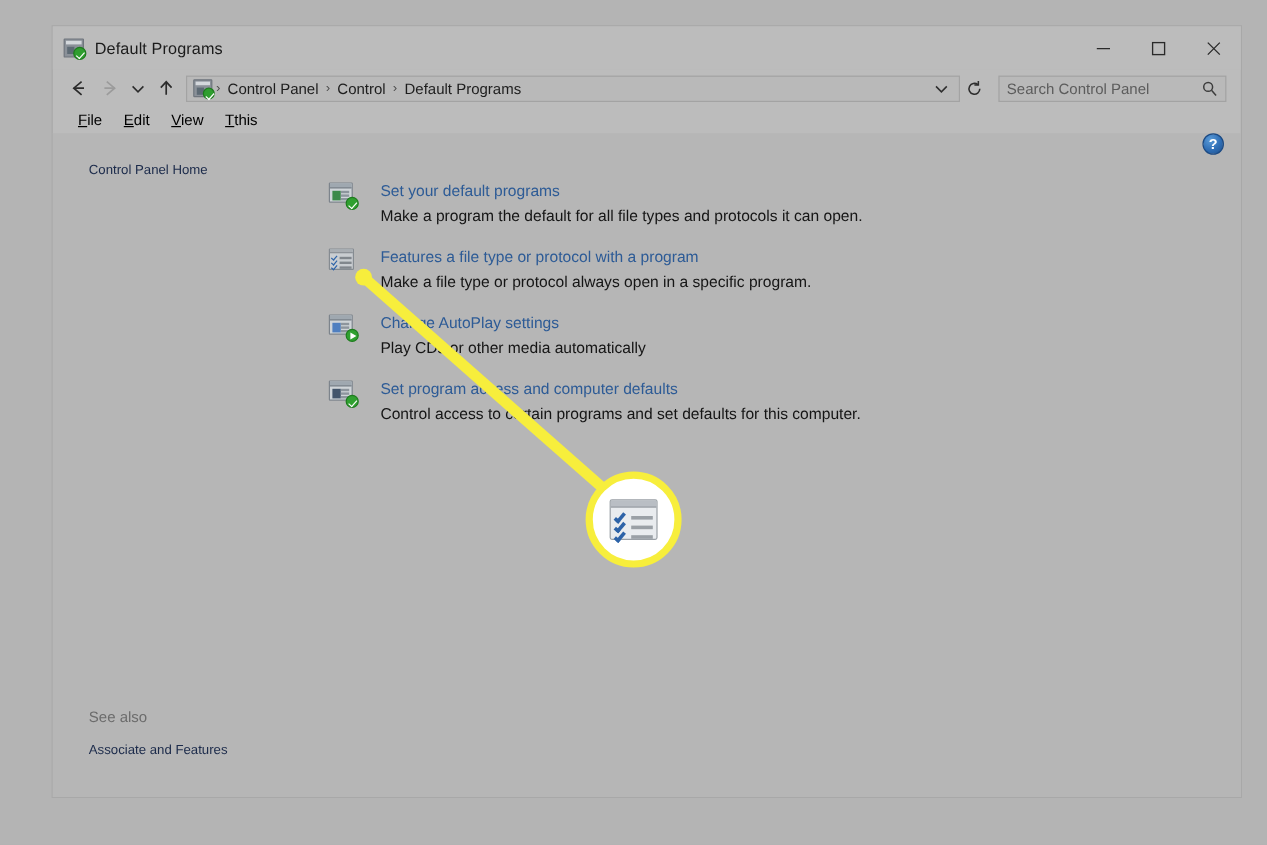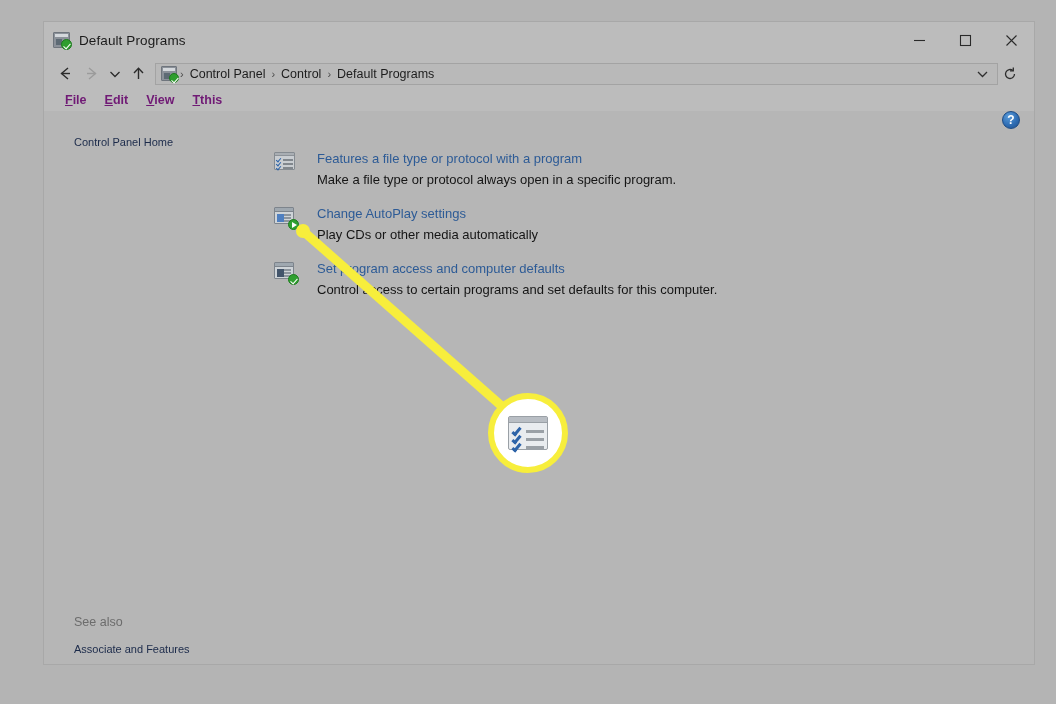--- a/index.html
+++ b/index.html
@@ -165,23 +165,22 @@
   
   #menubar {
     height: 22px;
     display: flex;
     align-items: center;
     padding-left: 12px;
     gap: 0;
   }
   .menu-item {
     font-size: 12.5px;
-    color: #701a75;
+    color: #000000;
     padding: 2px 9px;
-    font-weight: bold;
   }
   .menu-item u { text-decoration: underline; }
 
   
   #body {
     position: absolute;
     left: 0; right: 0;
     top: 89px; bottom: 0;
     background: #b6b6b6;
     display: flex;
@@ -193,21 +192,21 @@
     padding-top: 22px;
   }
   .side-link {
     font-size: 11px;
     color: #1b2a4a;
     padding: 3px 0 3px 30px;
   }
   #see-also-wrap {
     position: absolute;
     left: 0; right: 0;
-    bottom: 6px;
+    bottom: 30px;
   }
   #see-also-label {
     font-size: 12.5px;
     color: #6c6c6c;
     padding: 0 0 11px 30px;
   }
 
   #content {
     flex: 1;
     position: relative;
@@ -475,20 +474,29 @@
       </span>
     </div>
 
     <div id="refresh-btn">
       <svg width="14" height="14" viewBox="0 0 14 14">
         <path d="M11.5 7 a4.5 4.5 0 1 1 -1.6 -3.45" stroke="#2d2d2d" stroke-width="1.3" fill="none"></path>
         <path d="M10.3 0.6 L10.3 3.9 L7 3.9" stroke="#2d2d2d" stroke-width="1.3" fill="none"></path>
       </svg>
     </div>
 
+    <div id="searchbox">
+      <input id="search-input" type="text" value="" placeholder="Search Control Panel" style="">
+      <span id="search-icon">
+        <svg width="14" height="14" viewBox="0 0 14 14">
+          <circle cx="5.8" cy="5.4" r="3.7" stroke="currentColor" stroke-width="1.25" fill="none"></circle>
+          <path d="M8.6 8.2 L12.4 12.6" stroke="currentColor" stroke-width="1.25" fill="none"></path>
+        </svg>
+      </span>
+    </div>
   </div>
 
   <div id="menubar">
     <div class="menu-item"><u>F</u><span>ile</span></div>
     <div class="menu-item"><u>E</u><span>dit</span></div>
     <div class="menu-item"><u>V</u><span>iew</span></div>
     <div class="menu-item"><u>T</u><span>this</span></div>
   </div>
 
   <div id="body">
@@ -500,20 +508,34 @@
         <div class="side-link">Associate and Features</div>
       </div>
     </div>
 
     <div id="content">
       <div id="help-btn">?</div>
 
 
       <div id="task-list">
 
+        <div class="task">
+          <div class="task-icon">
+            <div class="pwin">
+                <div class="tb"></div>
+                <div class="pane-l"></div>
+                <div class="pane-r"></div>
+              </div>
+            <div class="badge check"></div>
+          </div>
+          <div class="task-body">
+            <div class="task-title">Set your default programs</div>
+            <div class="task-desc">Make a program the default for all file types and protocols it can open.</div>
+          </div>
+        </div>
 
         <div class="task">
           <div class="task-icon">
             <div class="checklist-icon">
               <div class="hdr"></div>
               <div class="cl-row" style="top:5px;">
                   <span class="tick"></span>
                   <span class="line"></span>
                 </div>
               <div class="cl-row" style="top:9px;">

